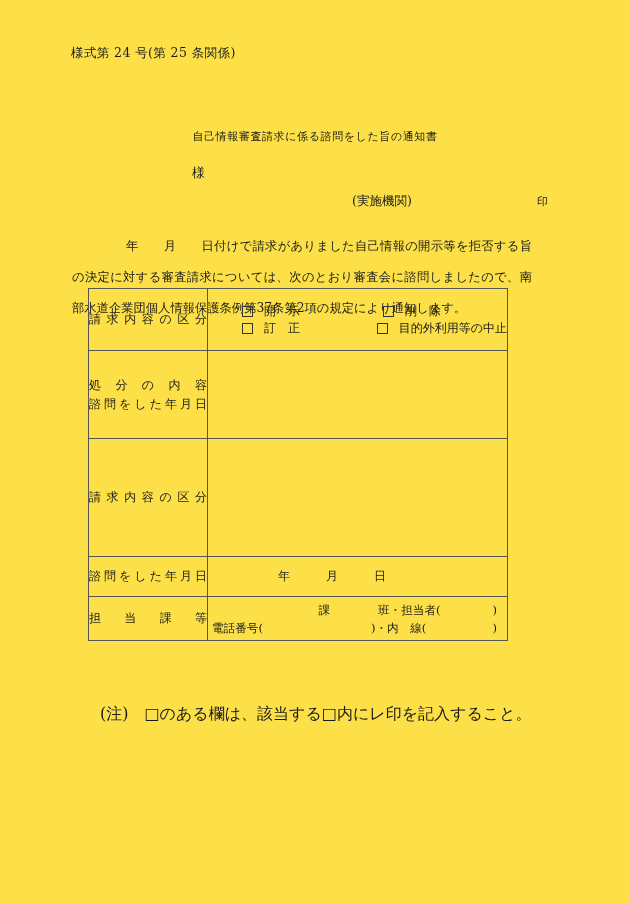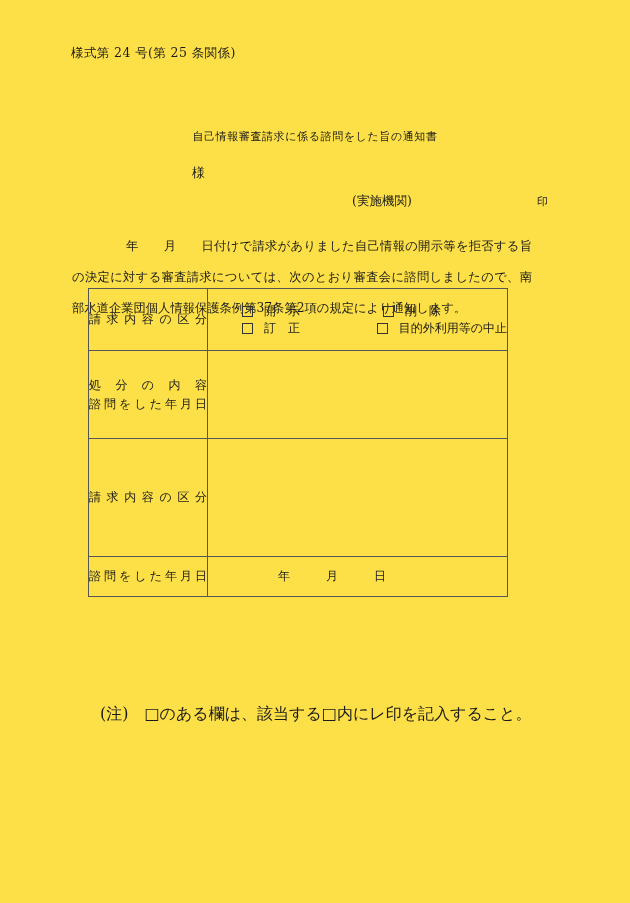--- a/index.html
+++ b/index.html
@@ -260,18 +260,37 @@
 
       <tr class="r-date">
         <td class="lbl">
           <span class="spread">諮問をした年月日</span>
         </td>
         <td>
           <div class="date-line">年　　　月　　　日</div>
         </td>
       </tr>
 
+      <tr class="r-tanto">
+        <td class="lbl">
+          <span class="spread">担当課等</span>
+        </td>
+        <td>
+          <div class="tanto-body">
+            <div class="tanto-l1">
+              <span class="ka">課</span>
+              <span class="han">班・担当者(</span>
+              <span class="paren-end">)</span>
+            </div>
+            <div class="tanto-l2">
+              <span class="tel">電話番号(</span>
+              <span class="naisen">)・内　線(</span>
+              <span class="paren-end2">)</span>
+            </div>
+          </div>
+        </td>
+      </tr>
     </tbody>
   </table>
 
   <div class="note">(注)　□のある欄は、該当する□内にレ印を記入すること。</div>
 
 </div>
 
 </body></html>

